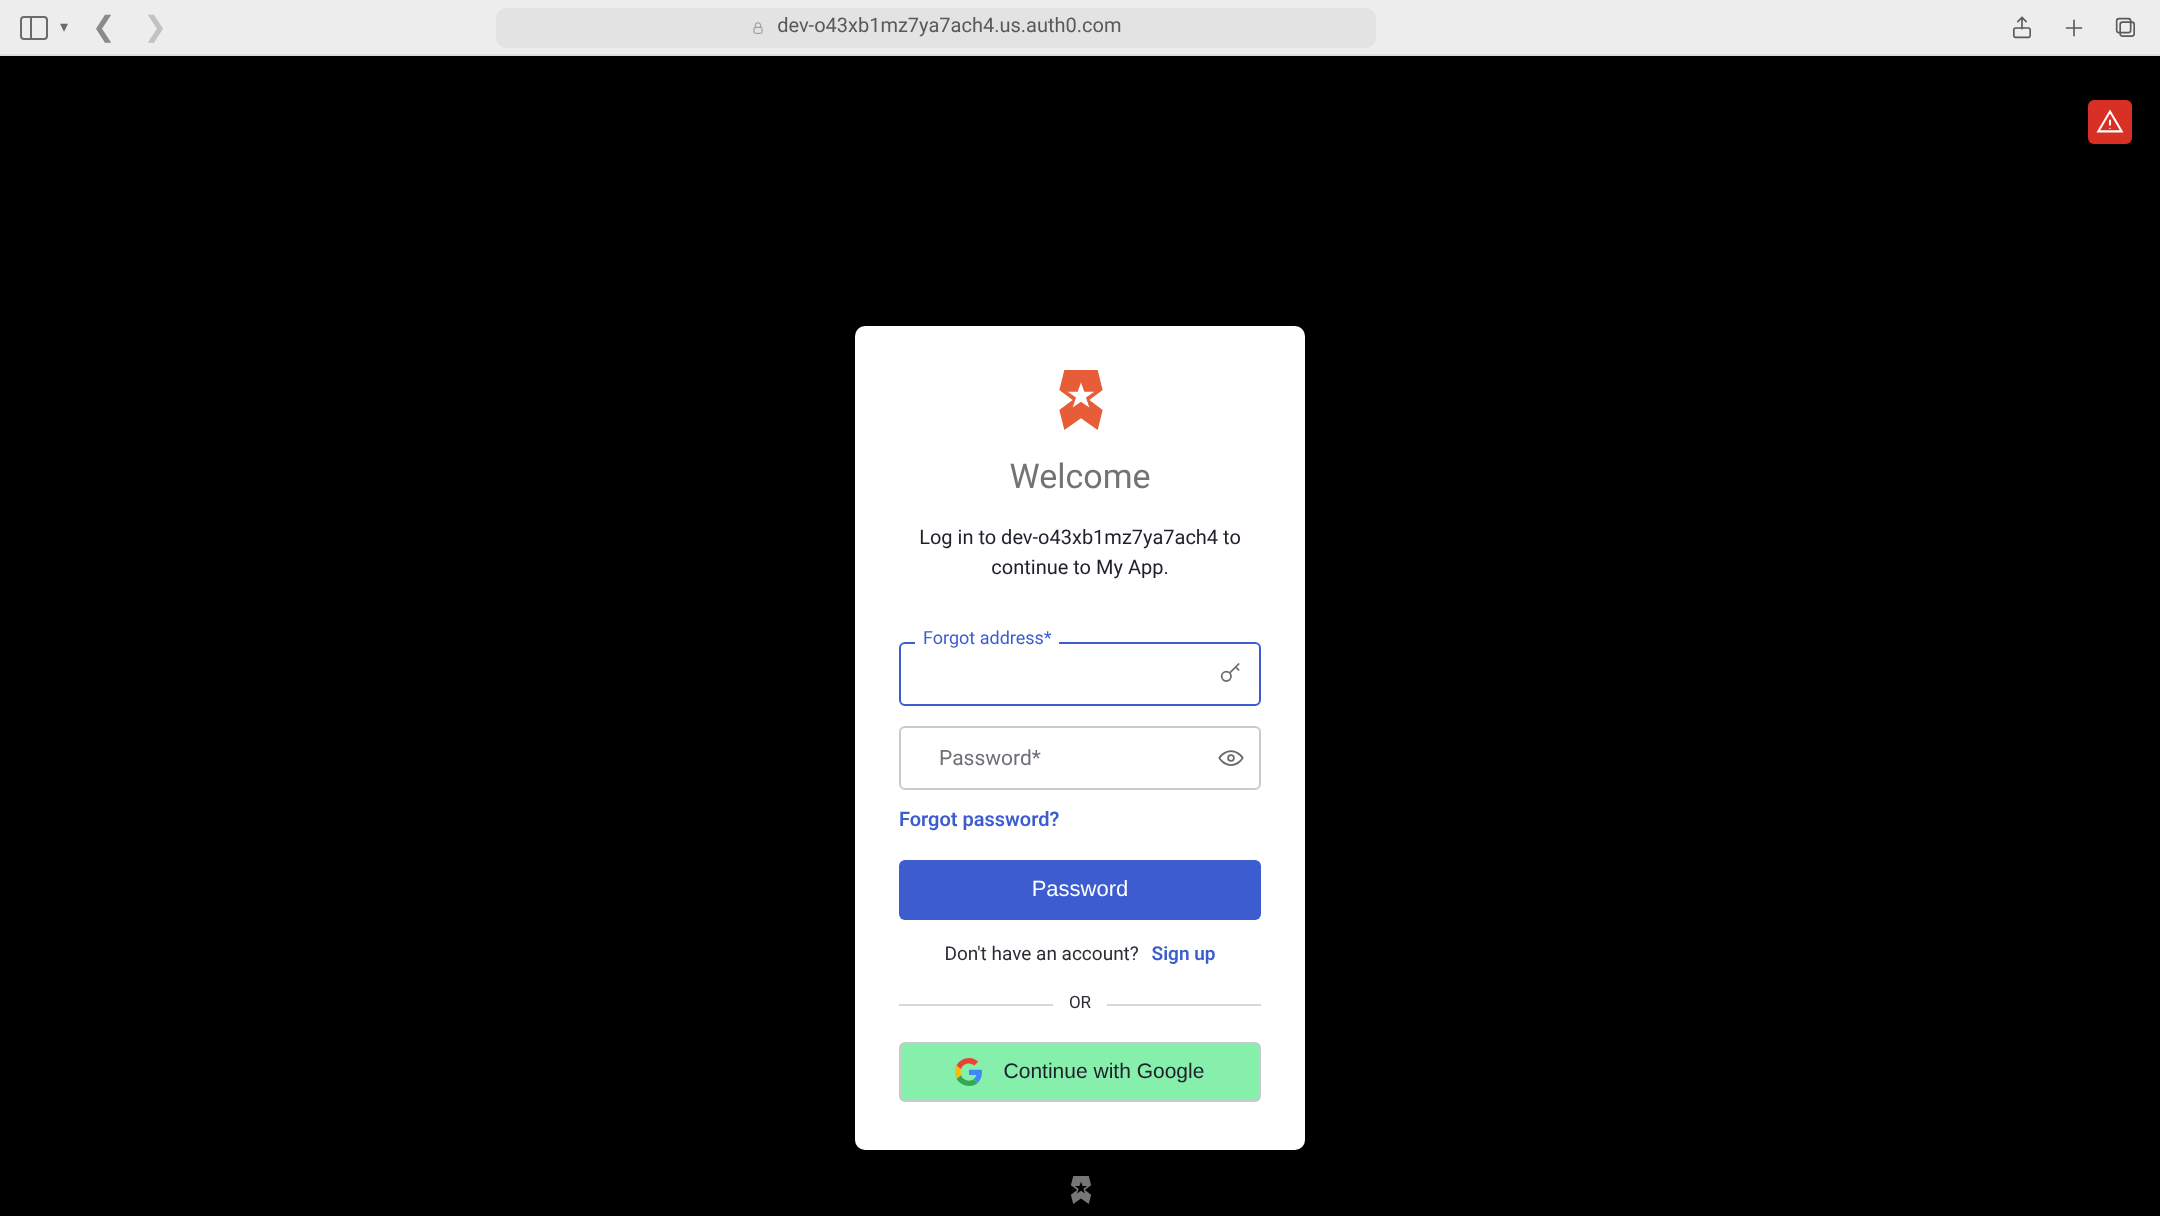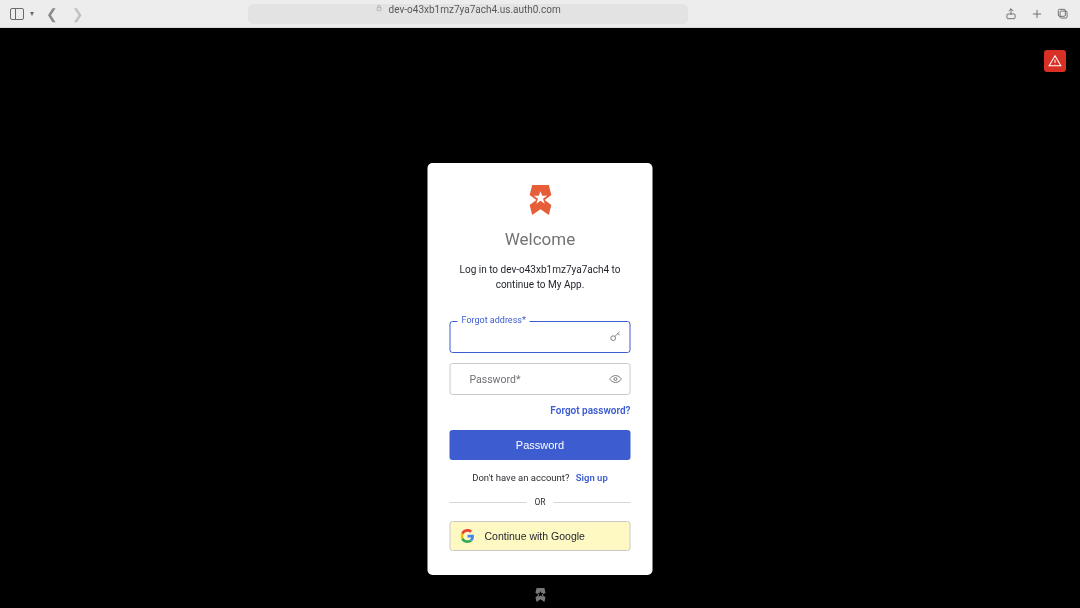--- a/index.html
+++ b/index.html
@@ -24,21 +24,21 @@
     .chev { font-size:8px; color:#6b6b6b; margin-left:-4px; }
     .nav-arrow { color:#8a8a8a; font-size:14px; padding:0 2px; user-select:none; }
     .nav-arrow.dim { color:#c2c2c2; }
     .addr {
       margin: 0 auto;
       width: 440px;
       height: 20px;
       background: #e3e3e3;
       border-radius: 5px;
       display:flex;
-      align-items:flex-start;
+      align-items:center;
       justify-content:center;
       gap:6px;
       font-size:10px;
       color:#595959;
       position:relative;
     }
     .addr .lock { width:8px; height:8px; }
     .addr .right-icons { position:absolute; right:6px; display:flex; gap:6px; align-items:center; color:#777; }
     .chrome-right { margin-left:auto; display:flex; align-items:center; gap:12px; }
     .chrome-right svg { width:14px; height:14px; stroke:#5a5a5a; fill:none; stroke-width:1.4; }
@@ -84,38 +84,38 @@
     .field .placeholder-label {
       position:absolute; left:20px; top:50%; transform:translateY(-50%);
       font-size:10.5px; color:#6f6f76; pointer-events:none;
     }
     .field .trail-icon {
       position:absolute; right:8px; top:50%; transform:translateY(-50%);
       width:14px; height:14px; display:flex; align-items:center; justify-content:center; color:#6b6b6b;
     }
     .field .trail-icon svg { width:14px; height:14px; stroke:#6b6b6b; fill:none; stroke-width:1.5; }
 
-    .forgot { text-align:right; font-size:10px; font-weight:600; color:#3c5ccf; margin-bottom:14px; cursor:pointer; }
+    .forgot { text-align:left; font-size:10px; font-weight:600; color:#3c5ccf; margin-bottom:14px; cursor:pointer; }
 
     .primary-btn {
       width:100%; height:30px; background:#3c5ccf; color:#fff; border:none;
       border-radius:3px; font-size:11px; cursor:pointer; margin-bottom:12px;
     }
 
     .signup-row { font-size:9.5px; color:#2a2e33; margin-bottom:14px; }
     .signup-row .link { color:#3c5ccf; font-weight:600; cursor:pointer; margin-left:4px; }
 
     .sep { display:flex; align-items:center; gap:8px; margin-bottom:14px; }
     .sep .line { flex:1; height:1px; background:#d7d7db; }
     .sep .or { font-size:8.5px; color:#2a2e33; }
 
     .google-btn {
-      width:100%; height:30px; background:#fef9c3; border:1px solid #c9cace; border-radius:3px;
+      width:100%; height:30px; background:#86efac; border:1px solid #c9cace; border-radius:3px;
       display:flex; align-items:center; gap:10px; padding:0 10px; cursor:pointer;
-      font-size:10.5px; color:#1e212a;
+      font-size:10.5px; color:#1e212a;justify-content:center;
     }
     .google-btn .g-logo { width:14px; height:14px; }
 
     .footer-badge { margin-top:12px; text-align:center; }
     .footer-badge svg { width:14px; height:14px; }
   </style>
 </head>
 <body>
 
 <div class="chrome">

